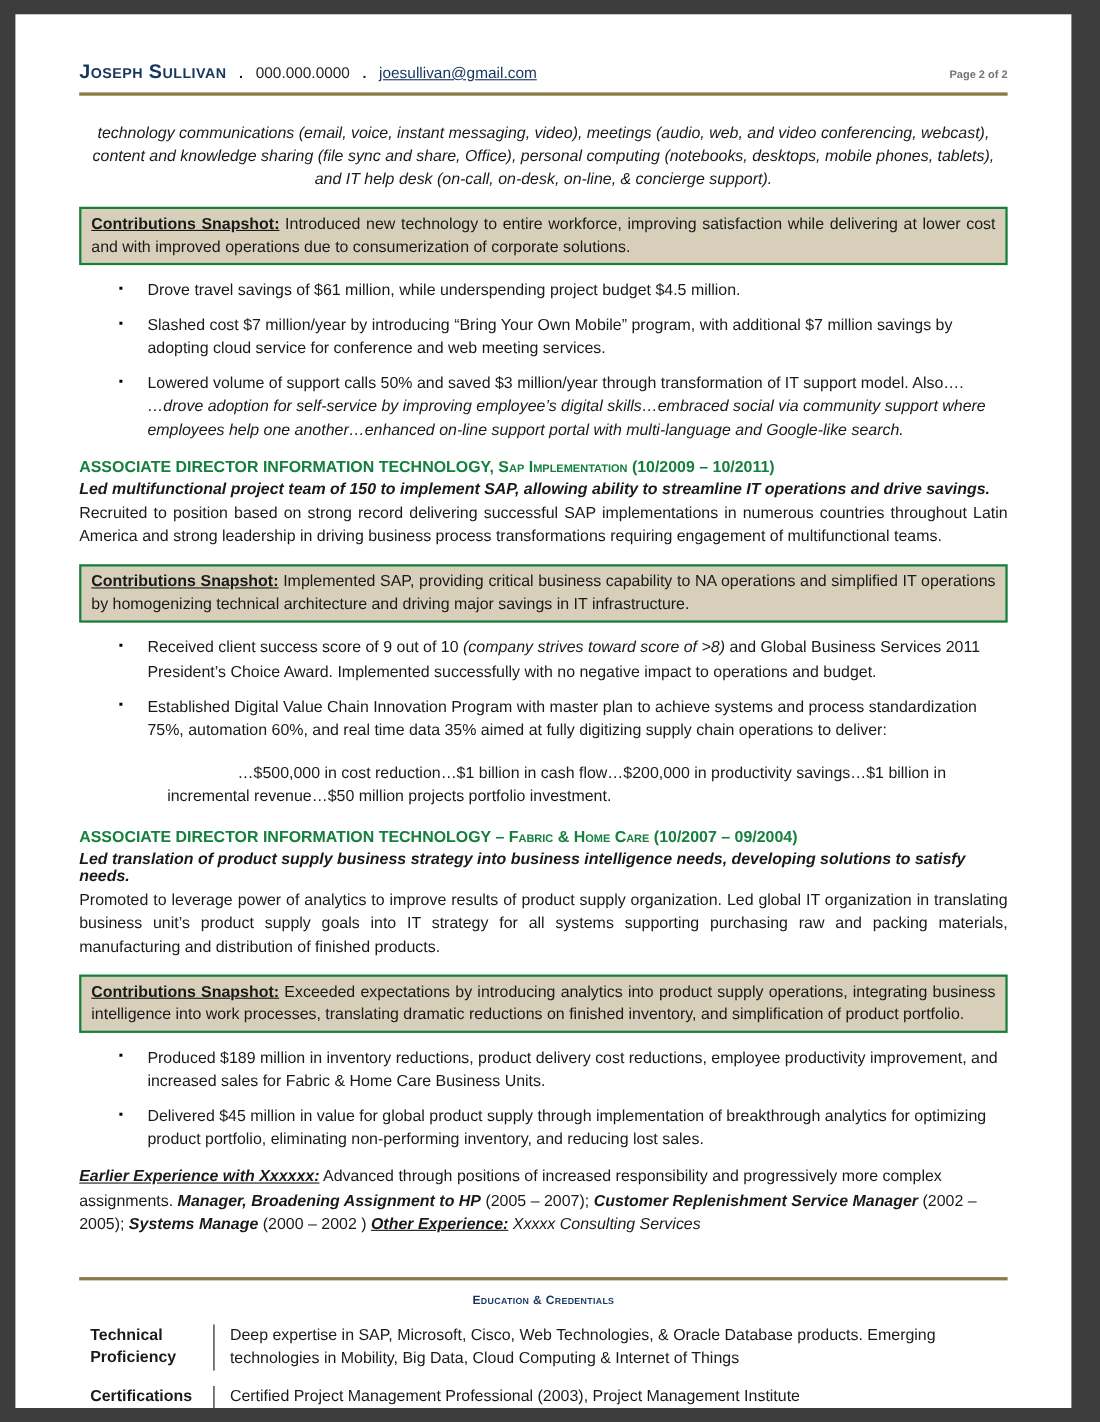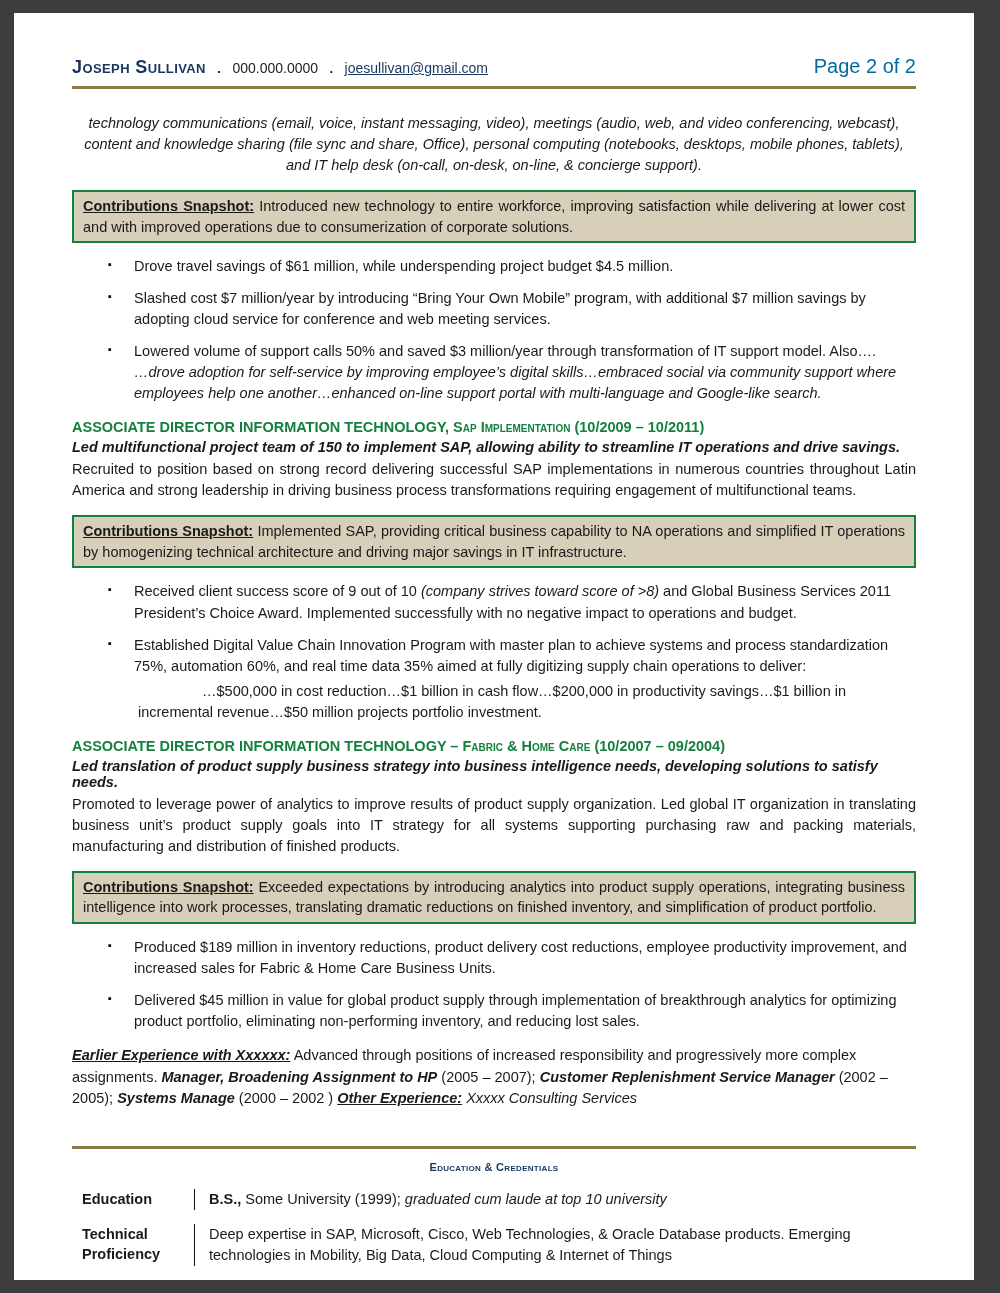--- a/index.html
+++ b/index.html
@@ -21,42 +21,42 @@
     height: 100%;
     background: #ffffff;
     padding: 42px 58px 20px 58px;
     overflow: hidden;
   }
   .header-row { display: flex; justify-content: space-between; align-items: baseline; }
   .name { font-variant: small-caps; font-weight: bold; font-size: 18px; color: #17365d; letter-spacing: .4px; }
   .contact-sep { font-weight: bold; font-size: 13px; margin: 0 7px; }
   .phone { font-size: 14px; color: #222; }
   .email { font-size: 14px; color: #17365d; text-decoration: underline; cursor: pointer; }
-  .page-num { font-weight: normal; font-size: 20px; color: #0369a1; }
+  .page-num { font-weight: bold; font-size: 10px; color: #737373; }
   .gold-rule { height: 3px; background: #8a7a45; border: 0; margin: 8px 0 0 0; }
   .intro { font-style: italic; text-align: center; font-size: 14.5px; line-height: 1.45; margin: 24px 4px 0 4px; }
   .snapshot {
     background: #d7cfba;
     border: 2px solid #15803d;
     padding: 4px 9px;
     font-size: 14.5px;
     line-height: 1.42;
     text-align: justify;
     margin: 14px 0 0 0;
   }
   .snap-label { font-weight: bold; text-decoration: underline; }
   ul.bullets { list-style: none; margin: 13px 0 0 0; padding: 0 0 0 36px; }
   ul.bullets li { position: relative; padding-left: 26px; font-size: 14.5px; line-height: 1.45; margin-bottom: 11px; }
   ul.bullets li::before { content: "▪"; position: absolute; left: 0; top: 1px; font-size: 11px; color: #000; }
   .italic { font-style: italic; }
   .section-title { font-weight: bold; font-size: 14.5px; margin: 15px 0 0 0; color: #15803d; }
   .sc { font-variant: small-caps; }
   .tagline { font-weight: bold; font-style: italic; font-size: 14.5px; margin: 4px 0 0 0; }
   .body-par { font-size: 14.5px; line-height: 1.45; margin: 4px 0 0 0; text-align: justify; }
-  .detail-line { text-indent: 64px; margin: 4px; }
+  .detail-line { text-indent: 64px; margin: 18px; }
   .earlier { font-size: 14.5px; line-height: 1.5; margin: 13px 0 0 0; }
   .bold-italic { font-weight: bold; font-style: italic; }
   .bold-italic-u { font-weight: bold; font-style: italic; text-decoration: underline; }
   .edu-rule { margin-top: 36px; }
   .edu-heading {
     text-align: center; font-variant: small-caps; font-weight: bold;
     font-size: 11px; color: #17365d; margin: 12px 0 16px 0; letter-spacing: .3px;
   }
   .edu-row { display: grid; grid-template-columns: 112px 1fr; margin: 0 0 14px 10px; }
   .edu-label { font-weight: bold; font-size: 14.5px; line-height: 1.4; padding-right: 10px; }
@@ -135,24 +135,20 @@
       <li>
         <span>Delivered $45 million in value for global product supply through implementation of breakthrough analytics for optimizing product portfolio, eliminating non-performing inventory, and reducing lost sales.</span>
       </li>
     </ul>
 
     <p class="earlier"><span class="bold-italic-u">Earlier Experience with Xxxxxx:</span><span> Advanced through positions of increased responsibility and progressively more complex assignments. </span><span class="bold-italic">Manager, Broadening Assignment to HP</span><span> (2005 – 2007); </span><span class="bold-italic">Customer Replenishment Service Manager</span><span> (2002 – 2005); </span><span class="bold-italic">Systems Manage</span><span> (2000 – 2002 ) </span><span class="bold-italic-u">Other Experience:</span><span class="italic"> Xxxxx Consulting Services</span></p>
 
     <hr class="gold-rule edu-rule">
     <div class="edu-heading">Education &amp; Credentials</div>
 
-    <div class="edu-row">
-      <div class="edu-label">Education</div>
-      <div class="edu-value"><b>B.S.,</b><span> Some University (1999); </span><span class="italic">graduated cum laude at top 10 university</span></div>
-    </div>
 
     <div class="edu-row">
       <div class="edu-label">Technical Proficiency</div>
       <div class="edu-value">Deep expertise in SAP, Microsoft, Cisco, Web Technologies, &amp; Oracle Database products. Emerging technologies in Mobility, Big Data, Cloud Computing &amp; Internet of Things</div>
     </div>
 
     <div class="edu-row">
       <div class="edu-label">Certifications</div>
       <div class="edu-value">Certified Project Management Professional (2003), Project Management Institute</div>
     </div>

